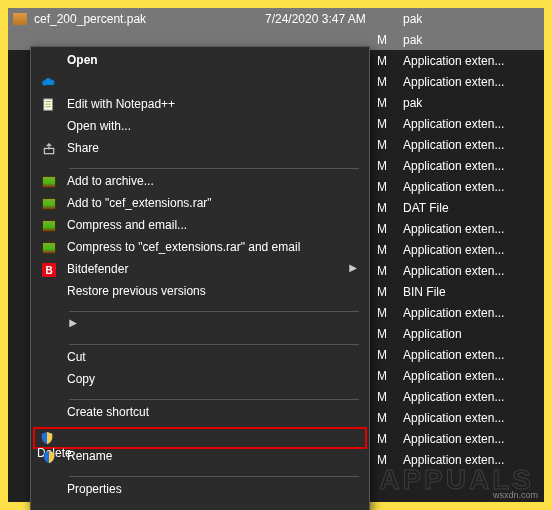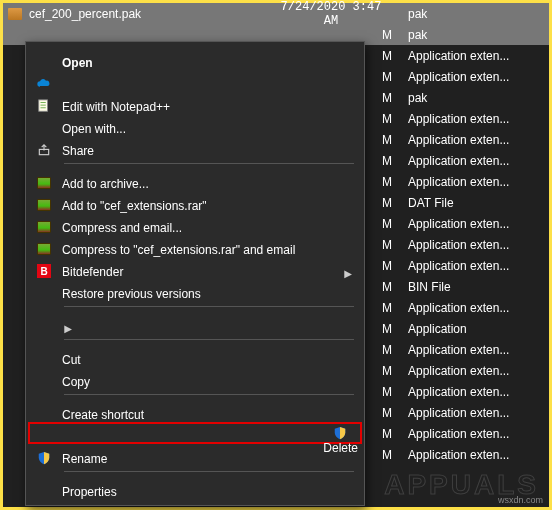--- a/index.html
+++ b/index.html
@@ -6,49 +6,49 @@
     body {
       background: #1a1a1a;
       font-family: "Segoe UI", Arial, sans-serif;
       font-size: 12px;
       color: #fff;
       width: 552px;
       height: 510px;
       overflow: hidden;
       position: relative;
     }
-    .container { width: 100%; height: 100%; border: 3px solid #fde047; background: #202020; position: relative; }
+    .container { width: 100%; height: 100%; border: 8px solid #fde047; background: #202020; position: relative; }
 
     .file-list { position: absolute; top: 0; left: 0; right: 0; }
     .file-row { display: flex; height: 21px; align-items: center; padding: 0 4px; }
     .file-row.selected { background: #777; }
     .file-icon { width: 16px; height: 14px; margin-right: 6px; flex-shrink: 0; display: flex; align-items: center; justify-content: center;}
     .file-name { flex: 1; white-space: nowrap; overflow: hidden; }
-    .file-date { width: 130px; text-align: center; padding-right: 8px; font-family: Liberation Mono, monospace; }
+    .file-date { width: 130px; text-align: left; padding-right: 8px; }
     .file-type-col { width: 145px; padding-left: 8px; white-space: nowrap; overflow: hidden; }
     .date-tail { width: 18px; text-align: left; }
 
     .hidden-rows { position: absolute; top: 21px; left: 0; right: 0; }
 
     .context-menu {
       position: absolute;
       top: 38px;
       left: 22px;
       width: 340px;
       background: #2b2b2b;
       border: 1px solid #555;
       box-shadow: 2px 4px 10px rgba(0,0,0,.6);
       z-index: 10;
       padding: 4px 2px;
     }
     .menu-group { padding: 2px 0; }
     .menu-sep { height: 1px; background: #555; margin: 3px 8px 3px 36px; }
     .menu-item {
       display: flex;
-      align-items: flex-end;
+      align-items: flex-start;
       height: 22px;
       padding: 0 10px 0 6px;
       position: relative;
       cursor: default;
     }
     .menu-icon { width: 20px; height: 16px; margin-right: 8px; flex-shrink: 0; display:flex; align-items:center; justify-content:center;}
     .menu-label { flex: 1; white-space: nowrap; }
     .menu-label.bold { font-weight: 600; }
     .menu-arrow { width: 10px; text-align: right; color: #ccc; font-size: 10px;}
     .highlight-box {

